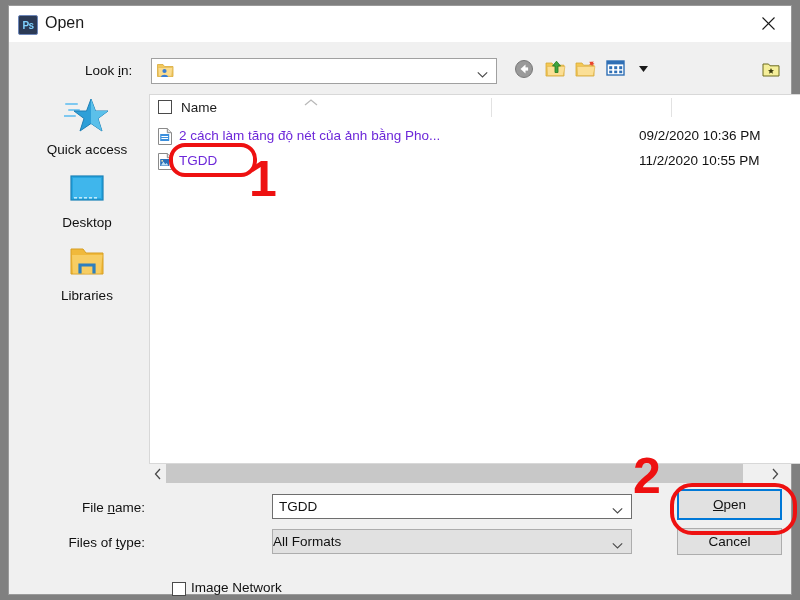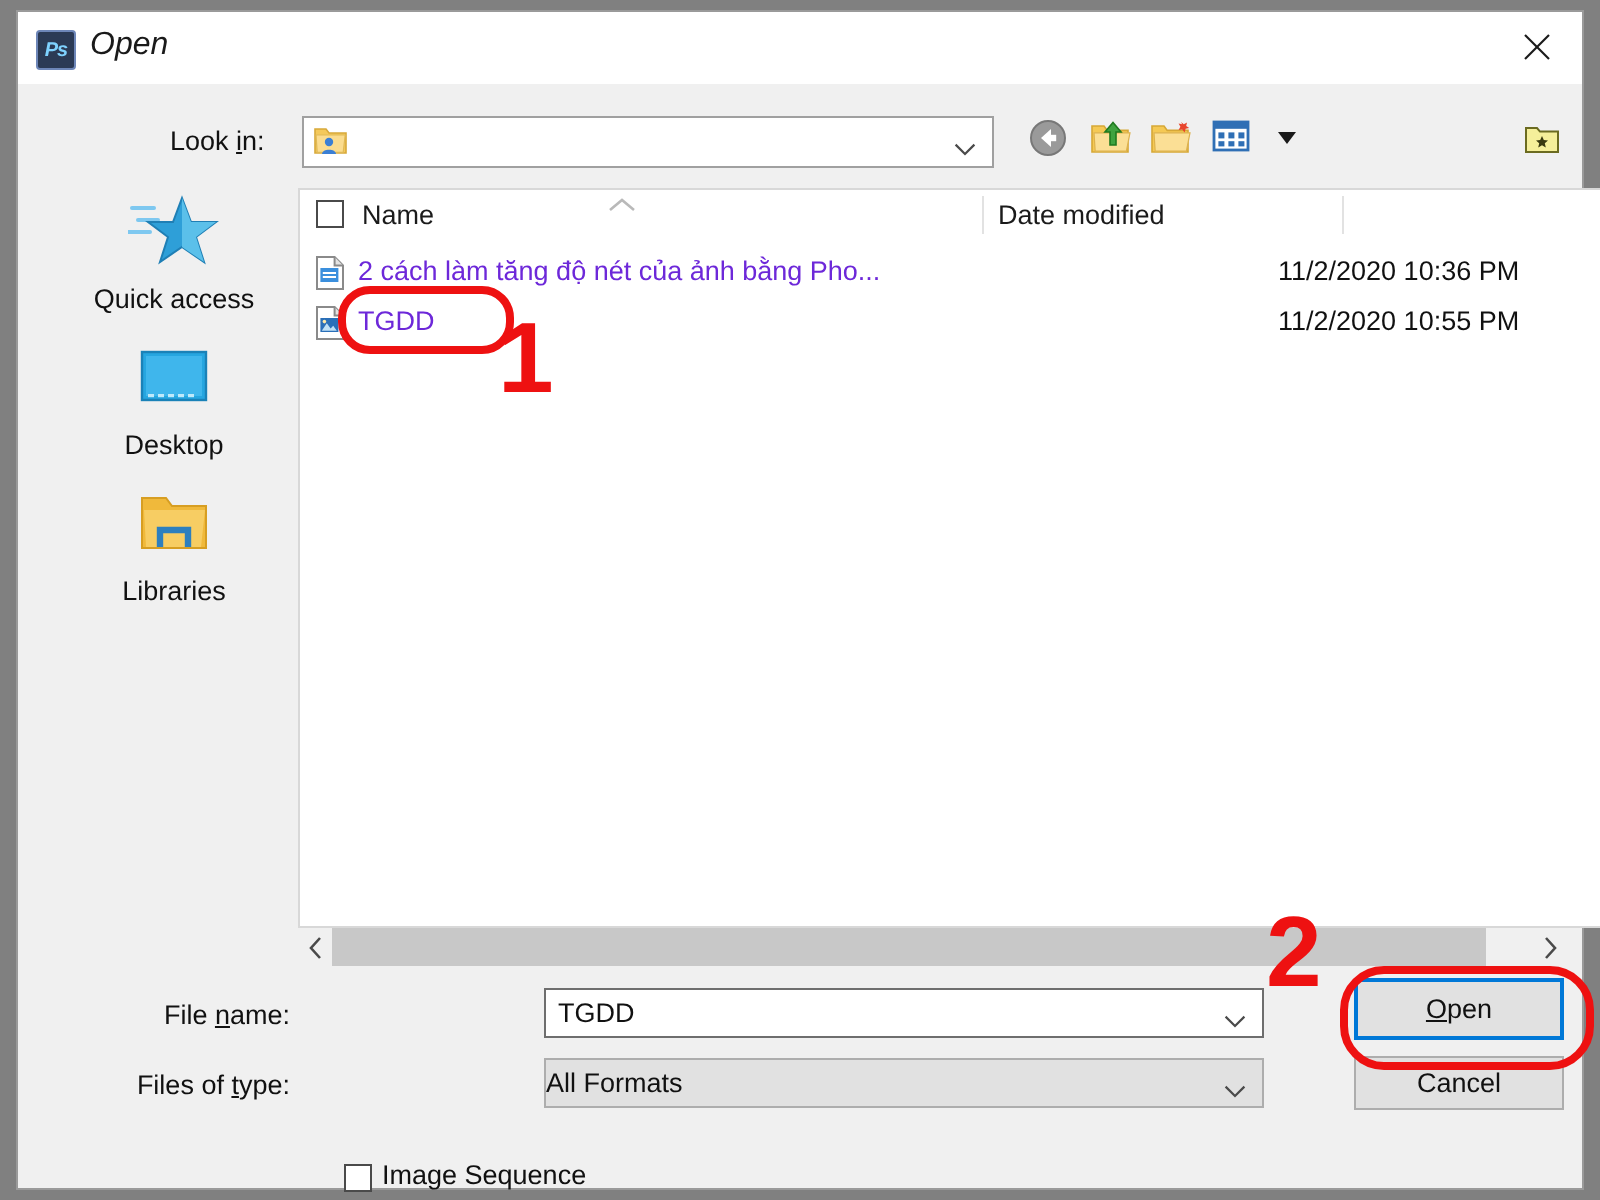--- a/index.html
+++ b/index.html
@@ -10,21 +10,21 @@
     font-size:13px;color:#000;
     -webkit-font-smoothing:antialiased;
   }
   .window{
     position:absolute;left:8px;top:5px;width:784px;height:590px;
     background:#f0f0f0;border:1px solid #9a9a9a;box-sizing:border-box;
   }
   
   .titlebar{
     position:absolute;left:0;top:0;width:100%;height:36px;
-    background:#ffffff;box-sizing:border-box;font-style:italic;
+    background:#ffffff;box-sizing:border-box;
   }
   .ps-icon{
     position:absolute;left:9px;top:9px;width:18px;height:18px;
     background:#2b3a55;border:1px solid #6d86b8;border-radius:2px;
     color:#7fd2ff;font-size:10px;font-weight:bold;
     display:flex;align-items:center;justify-content:center;
     font-family:"Liberation Sans", sans-serif;letter-spacing:-.5px;
   }
   .title-text{
     position:absolute;left:36px;top:8px;font-size:16px;color:#1a1a1a;
@@ -303,38 +303,35 @@
       <div class="chk"></div>
       <div class="col" style="left:23px;width:318px;">
         <span>Name</span>
       </div>
       <div class="sortmark">
         <svg width="18" height="9" viewBox="0 0 18 9">
             <polyline points="3,7 9,2 15,7" fill="none" stroke="#b9b9b9" stroke-width="1.3"></polyline>
           </svg>
       </div>
       <div class="sep" style="left:341px;"></div>
-      <div class="col" style="left:341px;width:180px;">
-        <span>Date modified</span>
-      </div>
       <div class="sep" style="left:521px;"></div>
     </div>
 
     <div class="row" style="top:30px;">
       <span class="fico">
         <svg width="14" height="17" viewBox="0 0 14 17">
           <path d="M0.5 0.5 L9.3 0.5 L13.5 4.7 L13.5 16.5 L0.5 16.5 Z" fill="#ffffff" stroke="#8a8a8a" stroke-width="1"></path>
           <path d="M9.3 0.5 L9.3 4.7 L13.5 4.7" fill="#e3e3e3" stroke="#8a8a8a" stroke-width="1"></path>
           <rect x="2.2" y="6" width="9" height="7" fill="#3b8fdd"></rect>
           <rect x="3.4" y="8" width="6.6" height="1" fill="#ffffff"></rect>
           <rect x="3.4" y="10" width="6.6" height="1" fill="#ffffff"></rect>
         </svg>
       </span>
       <span class="nm">2 cách làm tăng độ nét của ảnh bằng Pho...</span>
-      <span class="dt">11/2/2020 10:36 PM</span>
+      <span class="dt">09/2/2020 10:36 PM</span>
 
     </div>
 
     <div class="row" style="top:55px;">
       <span class="fico">
         <svg width="14" height="17" viewBox="0 0 14 17">
           <path d="M0.5 0.5 L9.3 0.5 L13.5 4.7 L13.5 16.5 L0.5 16.5 Z" fill="#ffffff" stroke="#8a8a8a" stroke-width="1"></path>
           <path d="M9.3 0.5 L9.3 4.7 L13.5 4.7" fill="#e3e3e3" stroke="#8a8a8a" stroke-width="1"></path>
           <rect x="2.2" y="6" width="9" height="7" fill="#2a6fb8"></rect>
           <polygon points="2.9,12.4 5.4,8.6 7.3,11.3 8.6,9.9 10.4,12.4" fill="#bfe0f5"></polygon>
@@ -385,21 +382,21 @@
 
   <div class="btn focus" style="left:668px;top:483px;width:105px;height:31px;">
     <span><span></span><u>O</u><span>pen</span></span>
   </div>
 
   <div class="btn" style="left:668px;top:522px;width:105px;height:27px;">
     <span>Cancel</span>
   </div>
 
   <div class="seq-chk"></div>
-  <div class="seq-label">Image Sequence</div>
+  <div class="seq-label">Image Network</div>
 
   <div class="ann-ellipse" style="left:160px;top:137px;width:80px;height:26px;border-radius:16px;"></div>
   <div class="ann-num" style="left:240px;top:148px;font-size:50px;">1</div>
 
   <div class="ann-ellipse" style="left:661px;top:477px;width:119px;height:44px;border-radius:22px;"></div>
   <div class="ann-num" style="left:624px;top:445px;font-size:50px;">2</div>
 
 </div>
 
 </body></html>

